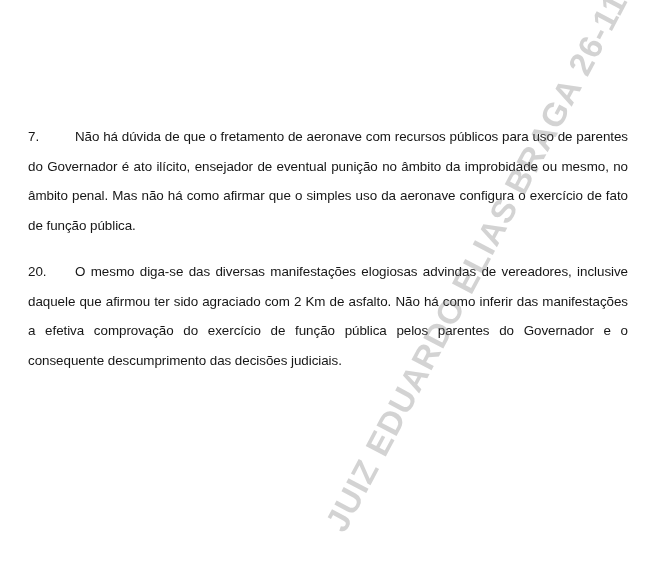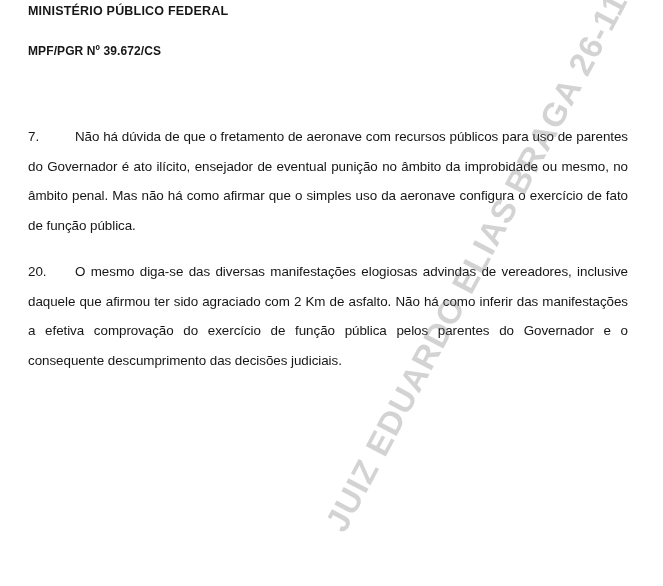--- a/index.html
+++ b/index.html
@@ -82,22 +82,20 @@
     top: 520px;
     transform: rotate(-62deg);
   }
 </style>
 </head>
 <body>
 
 <div class="page">
 
   <div class="header">
-    <p class="org-name">MINISTÉRIO PÚBLICO FEDERAL</p>
-    <p class="doc-ref">MPF/PGR Nº 39.672/CS</p>
   </div>
 
   <div class="body-text">
     <p class="para"><span class="num">7.</span><span>Não há dúvida de que o fretamento de aeronave com recursos públicos para uso de parentes do Governador é ato ilícito, ensejador de eventual punição no âmbito da improbidade ou mesmo, no âmbito penal. Mas não há como afirmar que o simples uso da aeronave configura o exercício de fato de função pública.</span></p>
     <p class="para"><span class="num">20.</span><span>O mesmo diga-se das diversas manifestações elogiosas advindas de vereadores, inclusive daquele que afirmou ter sido agraciado com 2 Km de asfalto. Não há como inferir das manifestações a efetiva comprovação do exercício de função pública pelos parentes do Governador e o consequente descumprimento das decisões judiciais.</span></p>
   </div>
 
   <div class="watermark">
     <div class="wm-text wm1">JUIZ EDUARDO ELIAS BRAGA 26-11-28.32</div>
   </div>

